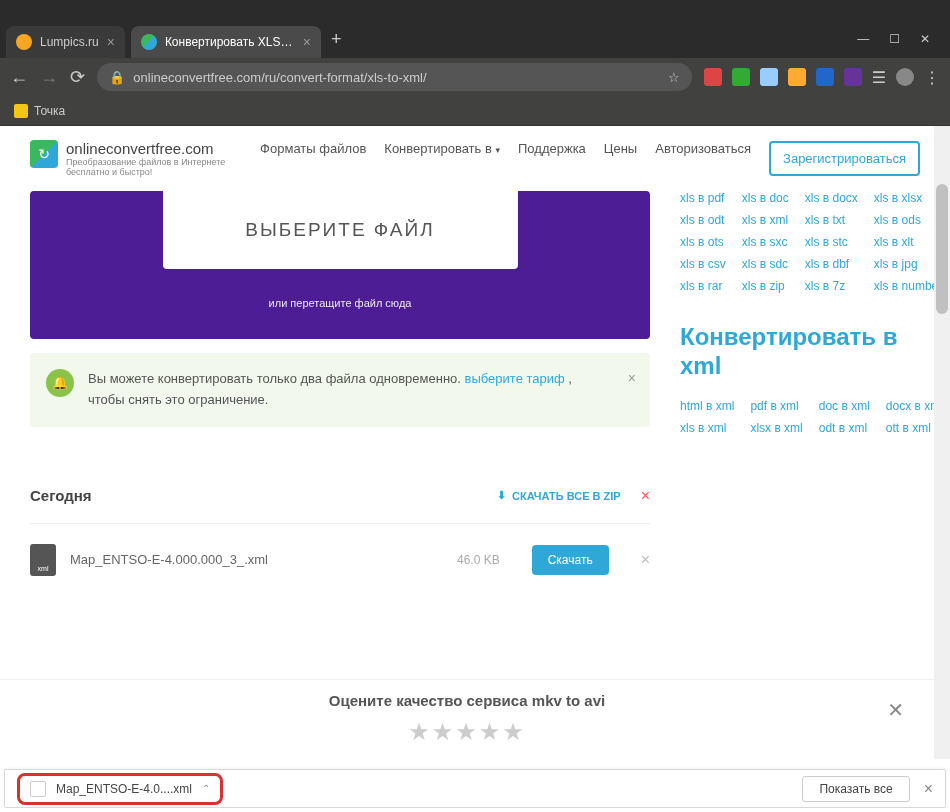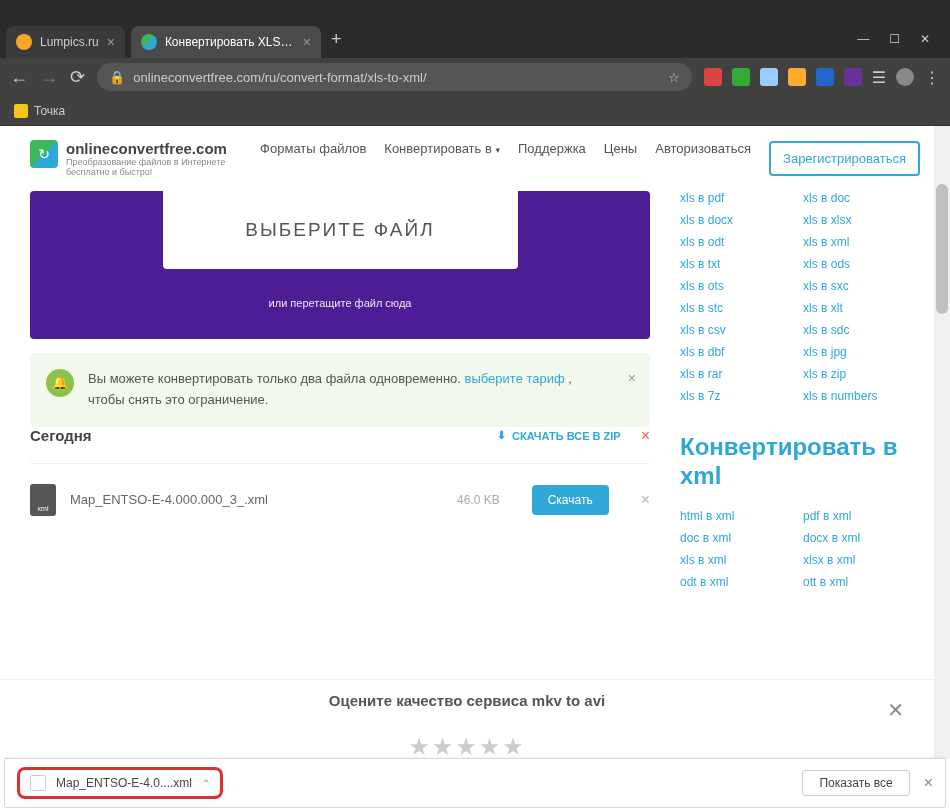--- a/index.html
+++ b/index.html
@@ -18,53 +18,53 @@
 .ext-icons{display:flex;gap:10px;align-items:center}
 .ext-icon{width:18px;height:18px;border-radius:3px}
 .bookmark-bar{height:30px;background:#41413f;display:flex;align-items:center;padding:0 14px;color:#ccc;font-size:12px;gap:6px;border-bottom:1px solid #333}
 .page{position:absolute;top:126px;left:0;right:0;bottom:53px;background:#fff;overflow:hidden}
 .scrollbar{position:absolute;right:0;top:126px;width:16px;bottom:53px;background:#f0f0f0}
 .scrollbar-thumb{position:absolute;right:2px;top:58px;width:12px;height:130px;background:#c0c0c0;border-radius:6px}
 .header{display:flex;align-items:center;padding:14px 30px;gap:18px;border-bottom:0}
 .logo{display:flex;align-items:flex-start;gap:8px}
 .logo-icon{width:28px;height:28px;background:linear-gradient(135deg,#3bb85e 50%,#2fa8d8 50%);border-radius:4px;display:flex;align-items:center;justify-content:center;color:#fff;font-size:14px}
 .logo-text{display:flex;flex-direction:column}
-.logo-title{font-size:15px;font-weight:bold;color:#444}
+.logo-title{font-size:15px;font-weight:normal;color:#444}
 .logo-sub{font-size:9px;color:#888;max-width:170px}
 .nav{display:flex;gap:18px;font-size:13px;color:#555;margin-left:auto}
 .nav-item{cursor:pointer;white-space:nowrap}
 .register-btn{border:2px solid #2fa8d8;color:#2fa8d8;padding:8px 12px;border-radius:4px;font-size:13px}
 .content{display:flex;padding:0 30px;gap:30px}
 .main{flex:1;max-width:620px}
 .upload-box{background:#4c1d95;border-radius:4px;padding:0 0 30px 0;text-align:center;color:#fff;position:relative}
 .select-btn{background:#fff;color:#555;padding:28px 0;font-size:19px;letter-spacing:2px;width:355px;margin:0 auto;border-radius:0 0 4px 4px}
 .drag-text{font-size:11px;margin-top:28px;opacity:0.9}
 .notice{background:#f2f9ec;border-radius:4px;padding:16px 40px 16px 16px;margin-top:14px;display:flex;gap:14px;position:relative;font-size:13px;color:#555;line-height:1.6}
 .notice-icon{width:28px;height:28px;background:#8bc34a;border-radius:50%;flex-shrink:0;display:flex;align-items:center;justify-content:center;color:#fff}
 .notice-close{position:absolute;right:14px;top:14px;color:#999;cursor:pointer;font-size:14px}
 .notice a{color:#2fa8d8;text-decoration:none}
-.section-header{display:flex;justify-content:space-between;align-items:center;padding-bottom:12px}
+.section-header{display:flex;justify-content:space-between;align-items:center;margin-top:60px;padding-bottom:12px}
 .section-title{font-size:15px;font-weight:bold;color:#444}
 .zip-link{color:#2fa8d8;font-size:11px;font-weight:bold;display:flex;align-items:center;gap:6px}
 .zip-close{color:#ff5555;font-size:16px;margin-left:20px;cursor:pointer}
 .file-row{display:flex;align-items:center;padding:20px 0;gap:14px;font-size:13px;border-top:1px solid #eee;margin-top:6px}
 .file-icon{width:26px;height:32px;background:#555;border-radius:3px;position:relative;display:flex;align-items:flex-end;justify-content:center;color:#fff;font-size:7px;padding-bottom:4px}
 .file-name{flex:1;color:#666}
 .file-size{color:#aaa;font-size:12px}
 .dl-btn{background:#2fa8d8;color:#fff;padding:8px 16px;border-radius:4px;font-size:12px;margin-left:18px}
 .file-close{color:#bbb;font-size:16px;margin-left:18px;cursor:pointer}
 .sidebar{width:230px;font-size:12px}
-.sidebar-links{display:grid;grid-template-columns:1fr 1fr;gap:8px 16px}
+.sidebar-links{display:grid;grid-template-columns:1fr 1fr 1fr 1fr;gap:8px 16px}
 .sidebar-links a{color:#2fa8d8;text-decoration:none;white-space:nowrap}
 .sidebar h2{color:#2fa8d8;font-size:24px;font-weight:bold;margin:30px 0 18px 0;line-height:1.2}
 .rating-bar{position:absolute;left:0;right:16px;bottom:0;height:80px;background:#fff;text-align:center;padding-top:12px;border-top:1px solid #f0f0f0}
-.rating-title{font-size:15px;font-weight:bold;color:#555;margin-bottom:24px}
+.rating-title{font-size:15px;font-weight:bold;color:#555;margin-bottom:9px}
 .stars{color:#ccc;font-size:24px;letter-spacing:2px}
 .rating-close{position:absolute;right:30px;top:18px;font-size:20px;color:#888;cursor:pointer}
-.download-bar{position:absolute;bottom:4px;left:4px;right:4px;height:50px;background:#fff;border:1px solid #d8d8d8;border-radius:2px;display:flex;align-items:center;padding:0 12px;box-shadow:0 -1px 3px rgba(0,0,0,0.05)}
+.download-bar{position:absolute;bottom:4px;left:4px;right:4px;height:39px;background:#fff;border:1px solid #d8d8d8;border-radius:2px;display:flex;align-items:center;padding:0 12px;box-shadow:0 -1px 3px rgba(0,0,0,0.05)}
 .dl-item{display:flex;align-items:center;gap:10px;border:3px solid #d93030;border-radius:8px;padding:5px 10px;font-size:12px;color:#444}
 .dl-item-icon{width:16px;height:16px;background:#fff;border:1px solid #ccc;border-radius:2px}
 .dl-chevron{color:#888;font-size:10px}
 .show-all{margin-left:auto;border:1px solid #ccc;padding:5px 16px;border-radius:3px;font-size:12px;color:#444}
 .bar-close{margin-left:14px;color:#888;font-size:16px;cursor:pointer}
 </style>
 </head>
 <body>
 
 <div class="window-bar"></div>

